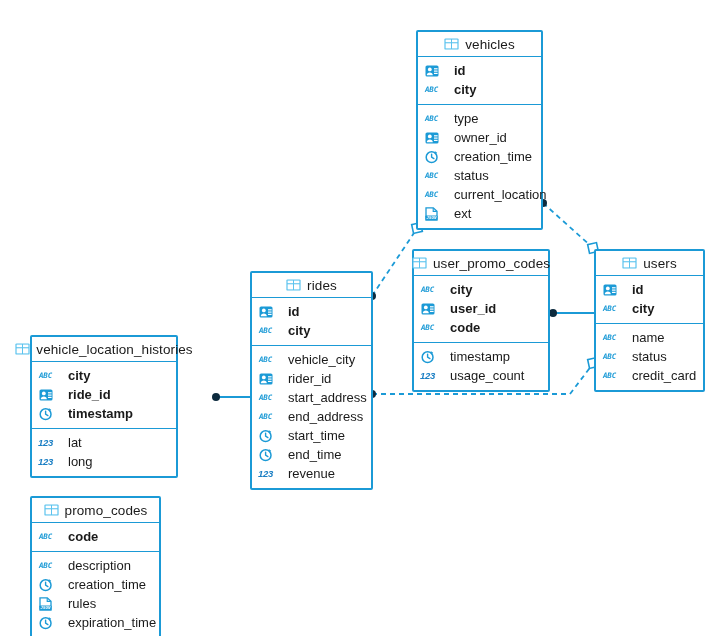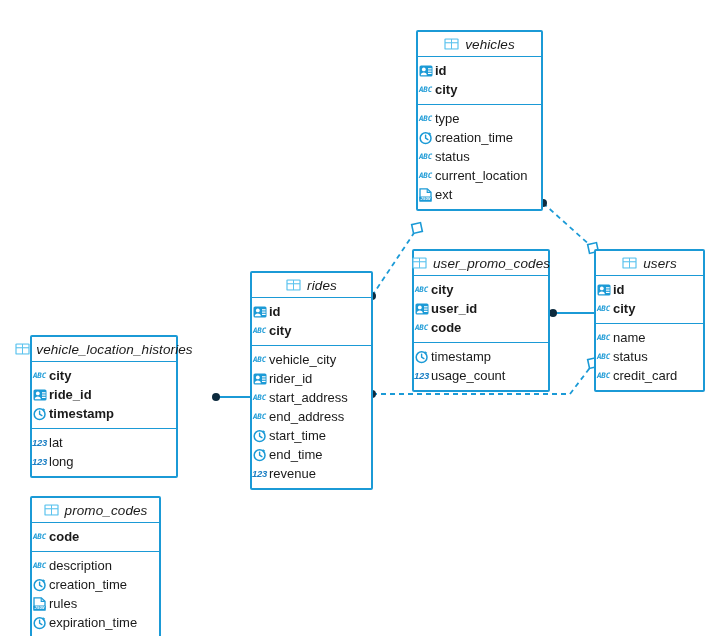--- a/index.html
+++ b/index.html
@@ -29,33 +29,33 @@
     justify-content:center;
     gap:6px;
     border-bottom:1.5px solid #1b9ad6;
     background:#ffffff;
   }
   .tbl-title{
     font-size:13.5px;
     color:#1a1a1a;
     letter-spacing:0.1px;
     white-space:nowrap;
-    font-style:italic;
   }
   .tbl-section{
     box-sizing:border-box;
     padding:4px 0 5px 0;
   }
   .tbl-section.keys{border-bottom:1.5px solid #1b9ad6;}
   .tbl-section.keys .col-name{font-weight:bold;}
   .col-row{
     display:flex;
     align-items:center;
-    gap:2px;
+    gap:15px;
     height:19px;
+    padding-left:6px;
     white-space:nowrap;
   }
   .col-name{
     font-size:13px;
     color:#1a1a1a;
   }
 
   
   .ic{
     width:15px;height:14px;
@@ -157,20 +157,33 @@
       </div>
       <div class="tbl-section cols">
         <div class="col-row">
           <span class="ic">
             <span class="abc-ic">ABC</span>
           </span>
           <span class="col-name">type</span>
         </div>
         <div class="col-row">
           <span class="ic">
+            <svg width="14" height="12" viewBox="0 0 14 12">
+              <rect x="0.5" y="0.5" width="13" height="11" rx="1.6" fill="#1b9ad6"></rect>
+              <circle cx="4.8" cy="4.4" r="1.9" fill="#fff"></circle>
+              <path d="M1.8 10.2c0-1.7 1.3-2.7 3-2.7s3 1 3 2.7z" fill="#fff"></path>
+              <rect x="9" y="3.2" width="3.6" height="1.2" fill="#fff"></rect>
+              <rect x="9" y="5.5" width="3.6" height="1.2" fill="#fff"></rect>
+              <rect x="9" y="7.8" width="3.6" height="1.2" fill="#fff"></rect>
+            </svg>
+          </span>
+          <span class="col-name">owner_id</span>
+        </div>
+        <div class="col-row">
+          <span class="ic">
             <svg width="14" height="14" viewBox="0 0 14 14">
               <circle cx="6.6" cy="7.2" r="5.4" fill="#fff" stroke="#1b9ad6" stroke-width="1.5"></circle>
               <path d="M6.6 4.1v3.1l2.3 1.4" fill="none" stroke="#1b9ad6" stroke-width="1.4" stroke-linecap="round"></path>
               <path d="M9.6 1.1l2.6 1.7-1.5 1.5z" fill="#1b9ad6"></path>
             </svg>
           </span>
           <span class="col-name">creation_time</span>
         </div>
         <div class="col-row">
           <span class="ic">

